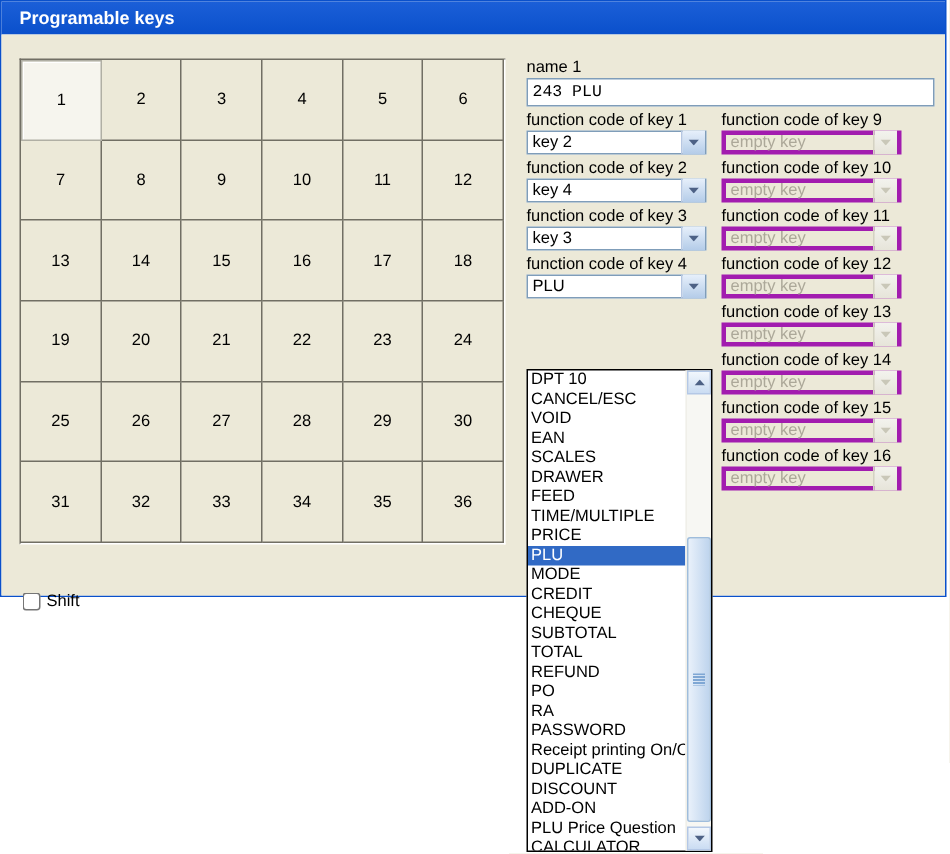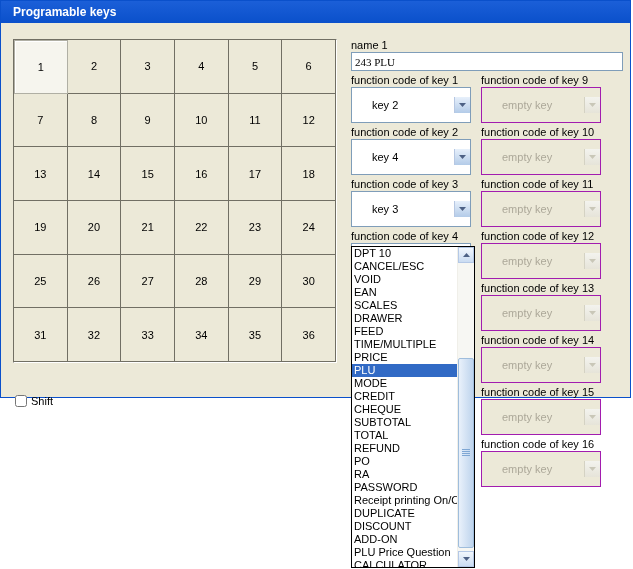--- a/index.html
+++ b/index.html
@@ -109,51 +109,51 @@
   .lbl {
     font-size: 11px;
     color: var(--text);
     margin-bottom: 1px;
   }
   .txtbox {
     width: 272px;
     height: 19px;
     border: 1px solid var(--dropdown-border);
     background: #FFFFFF;
-    font-family: Liberation Serif, serif;
+    font-family: Liberation Mono, monospace;
     font-size: 11px;
     padding: 1px 3px;
     box-sizing: border-box;
     outline: none;
   }
   .combo-row {
     display: flex;
     gap: 10px;
     margin-top: 3px;
   }
   .combo-col {
     width: 120px;
   }
   .combo {
     width: 120px;
-    height: 36px;
+    height: 16px;
     border: 1px solid var(--dropdown-border);
     background: #FFFFFF;
     display: flex;
     align-items: center;
     justify-content: space-between;
     box-sizing: border-box;
-    padding-left: 20px;
+    padding-left: 3px;
     font-size: 11px;
     cursor: pointer;
   }
   .combo.disabled {
     background: var(--xp-face);
     color: var(--disabled-text);
-    border: 1px solid #a21caf;
+    border: 3px solid #a21caf;
   }
   .combo .arrow {
     width: 15px;
     height: 16px;
     border-left: 1px solid #B6C7E2;
     background: linear-gradient(to bottom, #E7F0FB, #B3CBE8);
     display: flex;
     align-items: center;
     justify-content: center;
   }

